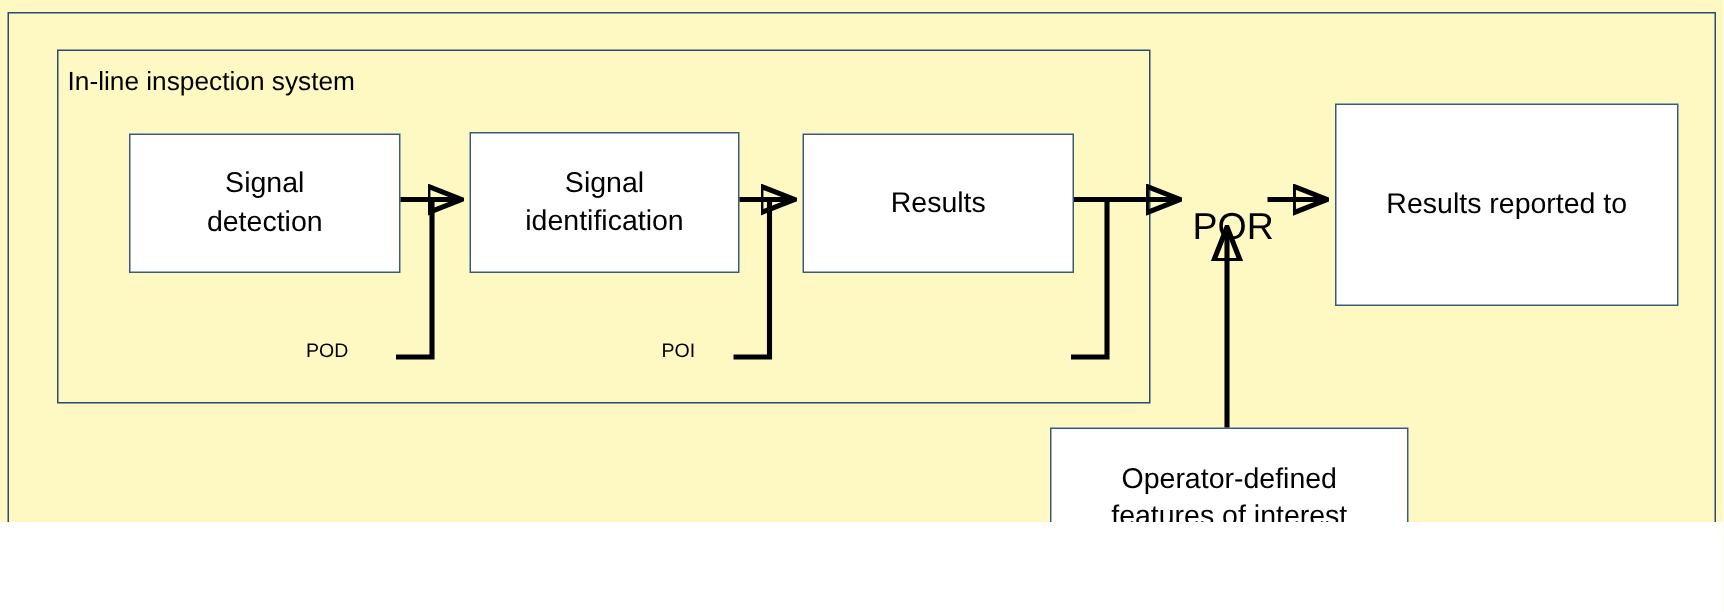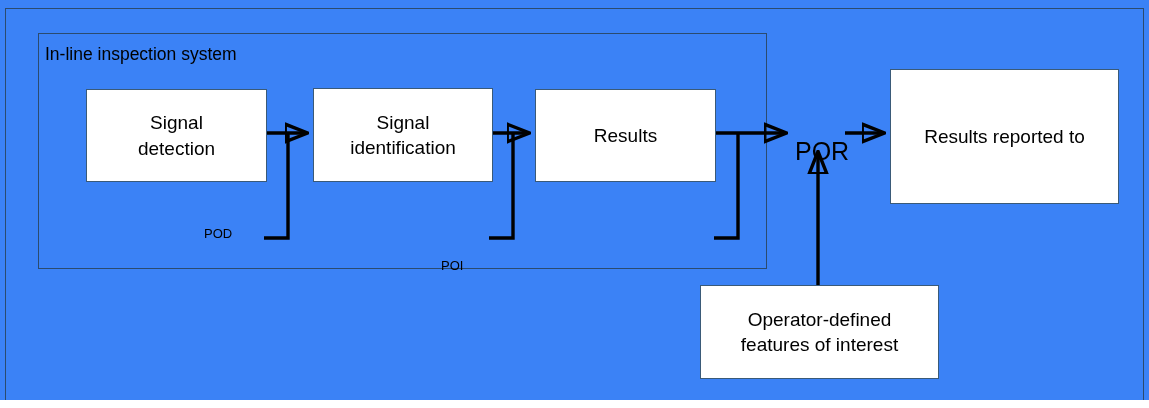--- a/index.html
+++ b/index.html
@@ -6,22 +6,22 @@
     margin: 0;
     padding: 0;
     background: #ffffff;
   }
   body {
     font-family: "Liberation Sans", sans-serif;
   }
   #canvas {
     position: relative;
     width: 1149px;
-    height: 400px;
-    background: #3b82f6;
+    height: 348px;
+    background: #fef9c3;
     overflow: hidden;
   }
   .frame {
     position: absolute;
     box-sizing: border-box;
     border: 1.6px solid #2b4b6f;
     background: transparent;
   }
   .outer-frame { left: 5px; top: 8px; width: 1139px; height: 396px; }
   .inner-frame { left: 38px; top: 33px; width: 729px; height: 236px; }
@@ -59,21 +59,21 @@
   }
 
   .edge-label {
     position: absolute;
     font-size: 13px;
     color: #000000;
     white-space: nowrap;
     font-family: "Liberation Sans", sans-serif;
   }
   .label-pod            { left: 204px; top: 226px; }
-  .label-poi            { left: 441px; top: 226px; margin-top: 32px; }
+  .label-poi            { left: 441px; top: 226px; }
   .label-sizing-acc     { left: 560px; top: 226px; }
   .label-por            { left: 795px; top: 137px; font-size: 25px; }
 
   svg.wires {
     position: absolute;
     left: 0; top: 0;
     width: 1149px;
     height: 408px;
     pointer-events: none;
   }

